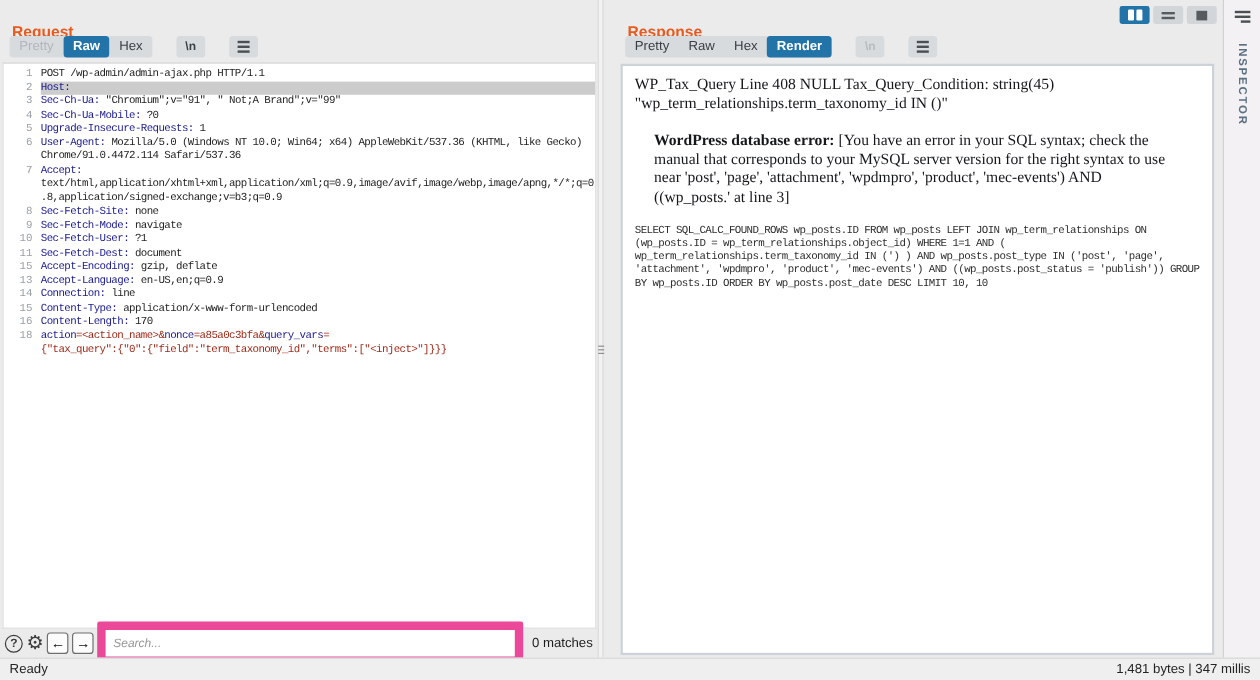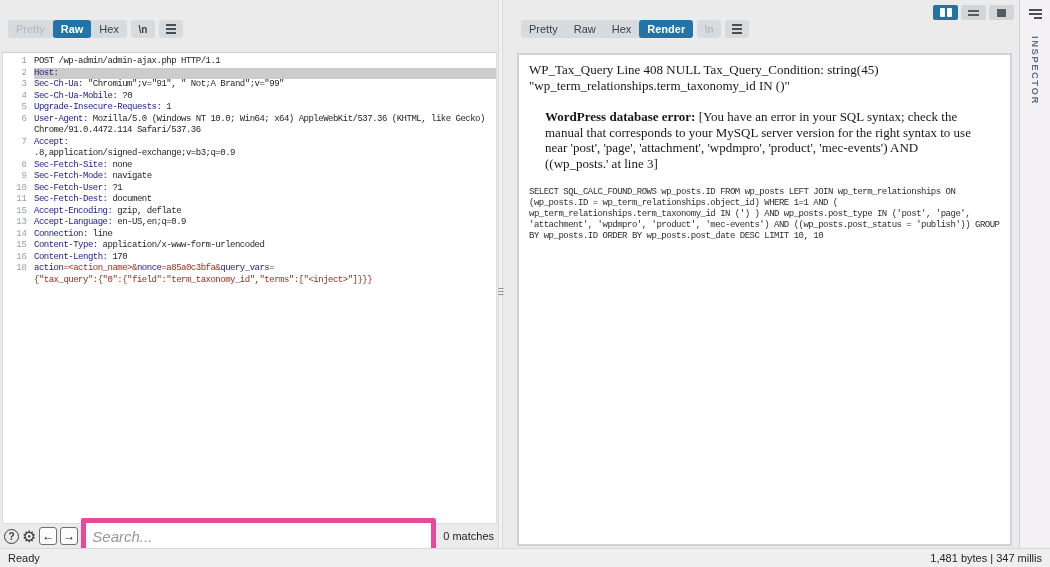--- a/index.html
+++ b/index.html
@@ -1,21 +1,21 @@
 <!DOCTYPE html>
 <html><head>
 <meta charset="utf-8">
 <style>
   * { box-sizing: border-box; margin: 0; padding: 0; }
   html, body { width: 1050px; height: 567px; overflow: hidden; }
   body { position: relative; background: #ebebeb; font-family: "Liberation Sans", sans-serif; }
 
   .panel-title { position: absolute; top: 19px; color: #e85a20; font-weight: bold; font-size: 13px; }
 
-  .tabrow { position: absolute; top: 20px; display: flex; align-items: center; gap: 4px; height: 18px; text-align: right; }
+  .tabrow { position: absolute; top: 30px; display: flex; align-items: center; gap: 20px; height: 18px; text-align: right; }
   .tabgroup { display: flex; background: #d8dbde; border-radius: 3px; height: 18px; align-items: center; }
   .tab { padding: 0 8px; font-size: 11px; color: #3a3f44; height: 18px; line-height: 18px; border-radius: 3px; }
   .tab.selected { background: #2173a8; color: #fff; font-weight: bold; }
   .tab.disabled { color: #b2b6ba; }
   .btn-square { height: 18px; min-width: 24px; background: #d8dbde; border-radius: 3px;
                 display: flex; align-items: center; justify-content: center;
                 font-size: 10px; color: #3a3f44; font-weight: bold; }
   .btn-square.disabled { color: #b7bbbe; }
   .hamburger { display: flex; flex-direction: column; gap: 2px; }
   .hamburger i { width: 10px; height: 2px; background: #4a4f54; display: block; }
@@ -36,22 +36,22 @@
   .seg-plain { color: #1f1f1f; }
 
   #request-search { position: absolute; left: 4px; right: 2px; bottom: 2px; height: 20px;
                     display: flex; align-items: center; gap: 3px; }
   .icon-circle { width: 15px; height: 15px; border: 1.5px solid #3c3c3c; border-radius: 50%;
                  display: flex; align-items: center; justify-content: center;
                  font-size: 10px; font-weight: bold; color: #3c3c3c; }
   .icon-gear { font-size: 16px; color: #3c3c3c; line-height: 15px; }
   .nav-btn { width: 18px; height: 18px; border: 1px solid #6f6f6f; border-radius: 3px; background: #fcfcfc;
              display: flex; align-items: center; justify-content: center; font-size: 12px; color: #111; }
-  #search-input { flex: 1; height: 36px; border: 5px solid #ec4899; background: #fff; border-radius: 2px;
-                  font-style: italic; font-size: 15px; padding: 0 6px; color: #333;
+  #search-input { flex: 1; height: 36px; border: 7px solid #ec4899; background: #fff; border-radius: 2px;
+                  font-style: italic; font-size: 10px; padding: 0 6px; color: #333;
                   font-family: "Liberation Sans", sans-serif; outline: none; }
   #search-input::placeholder { color: #979797; font-style: italic; }
   .matches { font-size: 11px; color: #1d1d1d; margin: 0 2px 0 4px; white-space: nowrap; }
 
   #divider { position: absolute; left: 498px; top: 0; width: 5px; height: 548px; background: #f2f2f2;
              border-left: 1px solid #d9d9d9; border-right: 1px solid #d9d9d9; }
   .grip { position: absolute; top: 288px; left: 50%; transform: translateX(-50%);
           display: flex; flex-direction: column; gap: 2px; }
   .grip i { width: 5px; height: 1px; background: #909090; display: block; }
 
@@ -111,20 +111,21 @@
   </div>
   <div id="request-editor">
       <div class="erow"><span class="lnum">1</span><span class="lbody"><span class="seg-plain">POST /wp-admin/admin-ajax.php HTTP/1.1</span></span></div>
       <div class="erow hl"><span class="lnum">2</span><span class="lbody"><span class="seg-hdr">Host:</span></span></div>
       <div class="erow"><span class="lnum">3</span><span class="lbody"><span class="seg-hdr">Sec-Ch-Ua:</span><span class="seg-plain"> "Chromium";v="91", " Not;A Brand";v="99"</span></span></div>
       <div class="erow"><span class="lnum">4</span><span class="lbody"><span class="seg-hdr">Sec-Ch-Ua-Mobile:</span><span class="seg-plain"> ?0</span></span></div>
       <div class="erow"><span class="lnum">5</span><span class="lbody"><span class="seg-hdr">Upgrade-Insecure-Requests:</span><span class="seg-plain"> 1</span></span></div>
       <div class="erow"><span class="lnum">6</span><span class="lbody"><span class="seg-hdr">User-Agent:</span><span class="seg-plain"> Mozilla/5.0 (Windows NT 10.0; Win64; x64) AppleWebKit/537.36 (KHTML, like Gecko)</span></span></div>
       <div class="erow"><span class="lnum"></span><span class="lbody"><span class="seg-plain">Chrome/91.0.4472.114 Safari/537.36</span></span></div>
       <div class="erow"><span class="lnum">7</span><span class="lbody"><span class="seg-hdr">Accept:</span></span></div>
+      <div class="erow"><span class="lnum"></span><span class="lbody"><span class="seg-plain">text/html,application/xhtml+xml,application/xml;q=0.9,image/avif,image/webp,image/apng,*/*;q=0</span></span></div>
       <div class="erow"><span class="lnum"></span><span class="lbody"><span class="seg-plain">.8,application/signed-exchange;v=b3;q=0.9</span></span></div>
       <div class="erow"><span class="lnum">8</span><span class="lbody"><span class="seg-hdr">Sec-Fetch-Site:</span><span class="seg-plain"> none</span></span></div>
       <div class="erow"><span class="lnum">9</span><span class="lbody"><span class="seg-hdr">Sec-Fetch-Mode:</span><span class="seg-plain"> navigate</span></span></div>
       <div class="erow"><span class="lnum">10</span><span class="lbody"><span class="seg-hdr">Sec-Fetch-User:</span><span class="seg-plain"> ?1</span></span></div>
       <div class="erow"><span class="lnum">11</span><span class="lbody"><span class="seg-hdr">Sec-Fetch-Dest:</span><span class="seg-plain"> document</span></span></div>
       <div class="erow"><span class="lnum">15</span><span class="lbody"><span class="seg-hdr">Accept-Encoding:</span><span class="seg-plain"> gzip, deflate</span></span></div>
       <div class="erow"><span class="lnum">13</span><span class="lbody"><span class="seg-hdr">Accept-Language:</span><span class="seg-plain"> en-US,en;q=0.9</span></span></div>
       <div class="erow"><span class="lnum">14</span><span class="lbody"><span class="seg-hdr">Connection:</span><span class="seg-plain"> line</span></span></div>
       <div class="erow"><span class="lnum">15</span><span class="lbody"><span class="seg-hdr">Content-Type:</span><span class="seg-plain"> application/x-www-form-urlencoded</span></span></div>
       <div class="erow"><span class="lnum">16</span><span class="lbody"><span class="seg-hdr">Content-Length:</span><span class="seg-plain"> 170</span></span></div>

